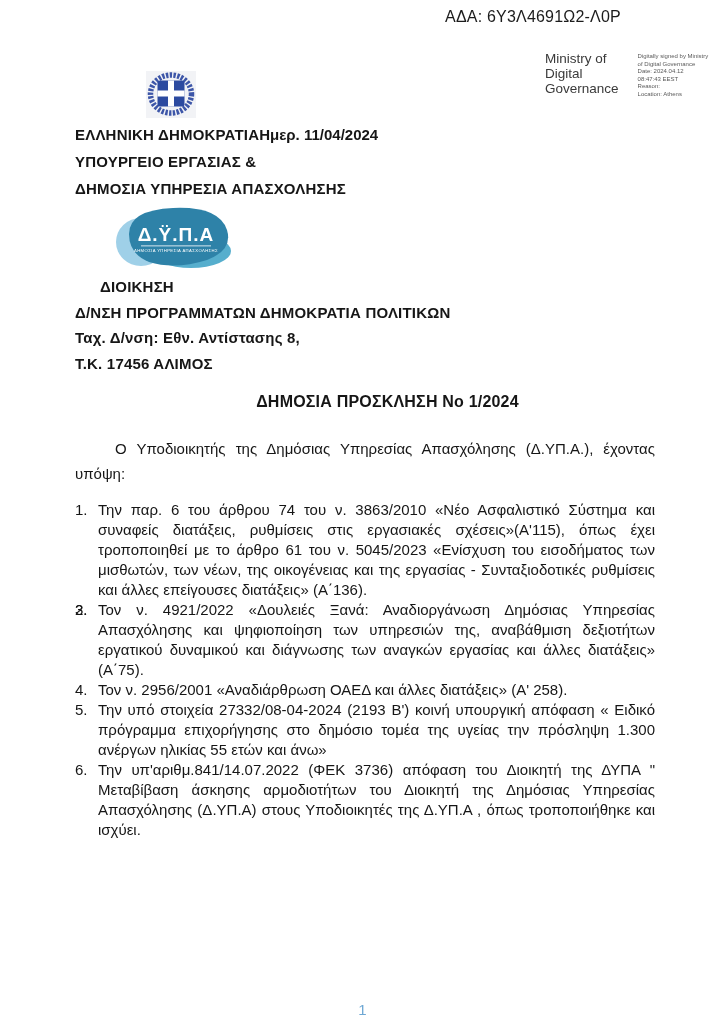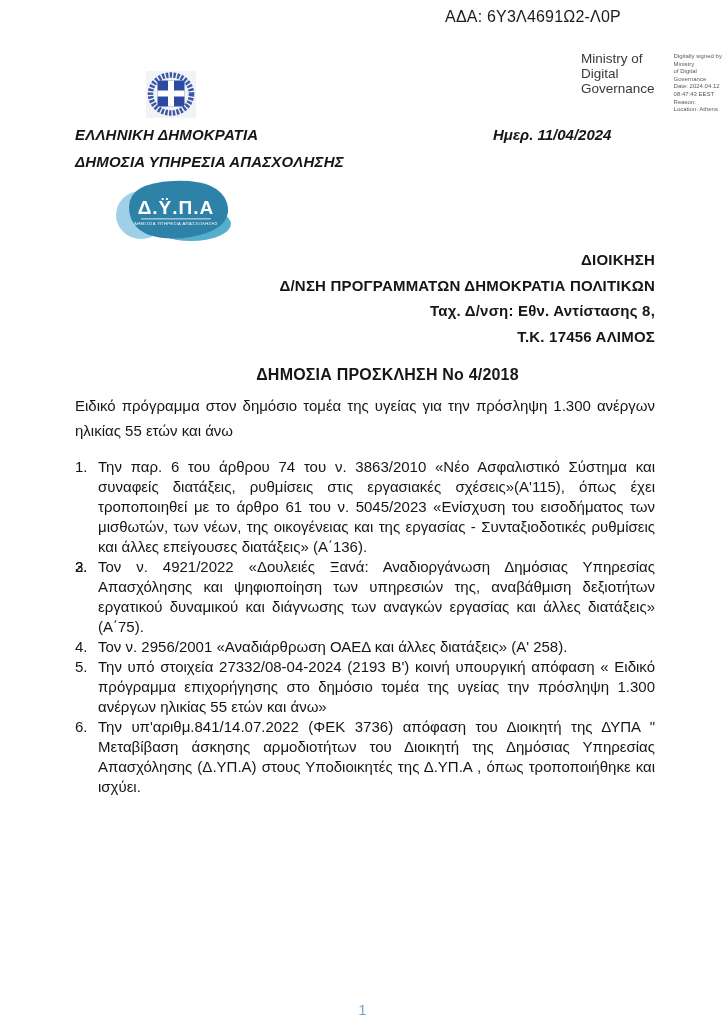--- a/index.html
+++ b/index.html
@@ -12,32 +12,32 @@
   .page {
     position:relative; width:725px; height:1024px;
     background:#ffffff; overflow:hidden;
   }
   
   .ada {
     position:absolute; top:8px; left:418px; width:230px;
     font-size:16px; letter-spacing:.2px; text-align:center; color:#1c1c1c;
   }
   
-  .sig { position:absolute; top:51px; left:545px; display:flex; gap:19px;margin-left:36px; }
+  .sig { position:absolute; top:51px; left:545px; display:flex; gap:19px; }
   .sig-signer { font-size:13.5px; line-height:15px; color:#3a3a3a; }
   .sig-details { font-size:6px; line-height:7.6px; color:#5a5a5a; padding-top:2px; }
   
   .emblem { position:absolute; top:71px; left:146px; }
   
   .content { padding:121px 70px 0 75px; }
-  .hrow { display:flex; justify-content:space-between; line-height:27px;font-style:italic; }
+  .hrow { display:flex; justify-content:flex-start; line-height:27px; }
   .hleft { font-weight:bold; font-size:15px; letter-spacing:.2px; }
   .hright { width:162px; font-weight:bold; font-size:15px; }
   .dypa-logo { display:block; margin:2px 0 0 40px; }
-  .division { margin-top:4px;text-align:right; }
+  .division { margin-top:4px; }
   .division .dline { font-weight:bold; font-size:15px; line-height:25.5px; letter-spacing:.2px; }
   .division .dline.indent { padding-left:25px; }
   .doc-title {
     margin-top:17px; text-align:center; padding-left:45px;
     font-weight:bold; font-size:16px; letter-spacing:.2px;
   }
   .doc-subtitle {
     margin-top:9px; font-size:15px; line-height:25px; text-align:justify;
   }
   .intro {
@@ -88,20 +88,21 @@
     </svg>
   </div>
 
   <div class="content">
 
     <div class="hrow">
       <div class="hleft">ΕΛΛΗΝΙΚΗ ΔΗΜΟΚΡΑΤΙΑ</div>
       <div class="hright">Ημερ. 11/04/2024</div>
     </div>
     <div class="hrow">
+      <div class="hleft">ΥΠΟΥΡΓΕΙΟ  ΕΡΓΑΣΙΑΣ &amp;</div>
       <div class="hright"></div>
     </div>
     <div class="hrow">
       <div class="hleft">ΔΗΜΟΣΙΑ ΥΠΗΡΕΣΙΑ ΑΠΑΣΧΟΛΗΣΗΣ</div>
       <div class="hright"></div>
     </div>
 
     <svg class="dypa-logo" width="118" height="66" viewBox="0 0 118 66">
       <ellipse cx="26" cy="38" rx="25" ry="24" fill="#9fd0e8"></ellipse>
       <ellipse cx="76" cy="47" rx="40" ry="17" fill="#56aecd"></ellipse>
@@ -111,23 +112,23 @@
       <text x="61" y="48" text-anchor="middle" font-size="4.2" fill="#ffffff" letter-spacing="0.4">ΔΗΜΟΣΙΑ ΥΠΗΡΕΣΙΑ ΑΠΑΣΧΟΛΗΣΗΣ</text>
     </svg>
 
     <div class="division">
       <div class="dline indent">ΔΙΟΙΚΗΣΗ</div>
       <div class="dline">Δ/ΝΣΗ  ΠΡΟΓΡΑΜΜΑΤΩΝ ΔΗΜΟΚΡΑΤΙΑ ΠΟΛΙΤΙΚΩΝ</div>
       <div class="dline">Ταχ. Δ/νση:  Εθν. Αντίστασης  8,</div>
       <div class="dline">Τ.Κ. 17456 ΑΛΙΜΟΣ</div>
     </div>
 
-    <div class="doc-title">ΔΗΜΟΣΙΑ ΠΡΟΣΚΛΗΣΗ  Νο  4/2018</div>
-    <div class="doc-subtitle">Ειδικό πρόγραμμα στον δημόσιο τομέα της υγείας για την πρόσληψη 1.300 ανέργων ηλικίας 55 ετών και άνω</div>
+    <div class="doc-title">ΔΗΜΟΣΙΑ ΠΡΟΣΚΛΗΣΗ  Νο  1/2024</div>
 
+    <p class="intro">Ο Υποδιοικητής της Δημόσιας Υπηρεσίας Απασχόλησης (Δ.ΥΠ.Α.), έχοντας υπόψη:</p>
 
     <div class="list">
       <div class="li">
         <span class="num">1.</span>
         <span>Την παρ. 6 του άρθρου 74 του ν. 3863/2010 «Νέο Ασφαλιστικό Σύστημα και συναφείς διατάξεις, ρυθμίσεις στις εργασιακές σχέσεις»(Α'115), όπως έχει τροποποιηθεί  με το άρθρο 61 του ν. 5045/2023  «Ενίσχυση του εισοδήματος των μισθωτών, των νέων, της οικογένειας και της εργασίας - Συνταξιοδοτικές ρυθμίσεις και άλλες επείγουσες διατάξεις» (Α΄136).</span>
       </div>
       <div class="li">
         <span class="num">2.</span>
       </div>
       <div class="li">

